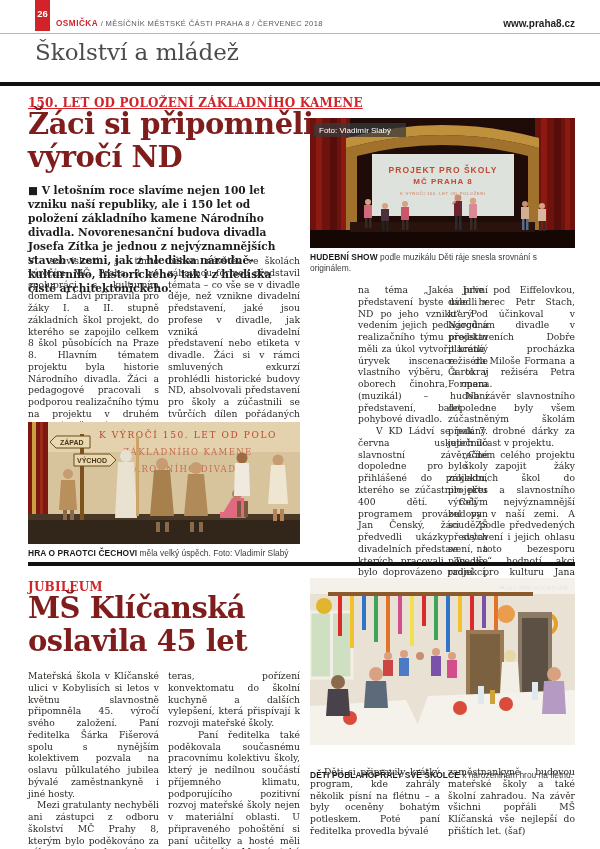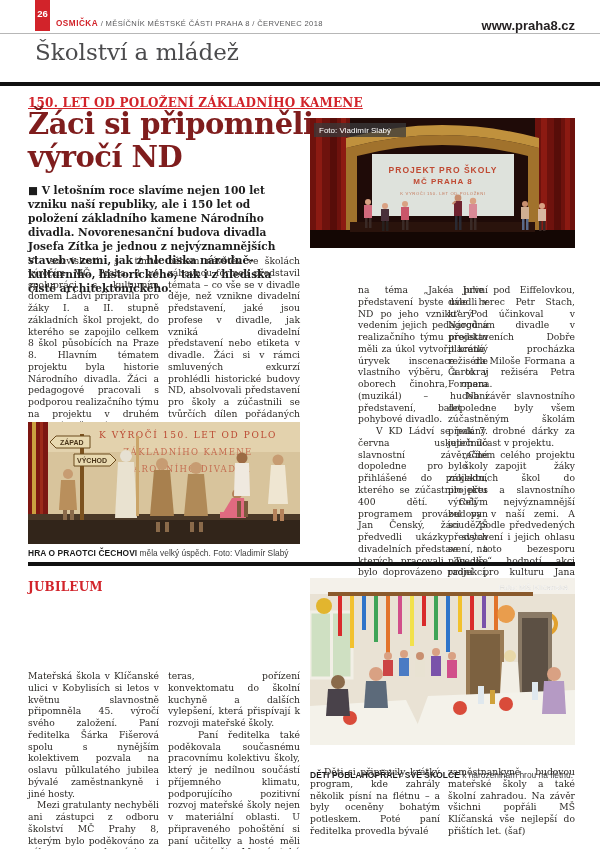--- a/index.html
+++ b/index.html
@@ -6,21 +6,21 @@
   .page{position:relative;width:600px;height:849px;background:#ffffff;overflow:hidden;
         font-family:"Liberation Sans",sans-serif;color:#231f20;}
   .abs{position:absolute;}
 
   
   .page-tab{left:35px;top:0;width:15px;height:31px;background:#d2232a;display:flex;
             align-items:flex-end;justify-content:center;}
   .page-tab span{color:#fff;font-weight:bold;font-size:9.5px;line-height:1;padding-bottom:13px;}
   .masthead{left:56px;top:19px;font-size:7.6px;letter-spacing:.35px;color:#58585a;white-space:nowrap;}
   .masthead b{color:#d2232a;font-size:8.2px;letter-spacing:.5px;}
-  .website{right:25px;top:18px;font-size:13px;font-weight:bold;color:#231f20;}
+  .website{right:25px;top:18px;font-size:10px;font-weight:bold;color:#231f20;}
   .hairline{left:0;top:33px;width:600px;height:1px;background:#b7b7b7;}
   .section-title{left:35px;top:39px;font-family:"DejaVu Serif",serif;font-size:23px;color:#4b4b4d;}
   .thickline{left:0;top:82px;width:600px;height:4px;background:#111;}
 
   
   .kicker{font-family:"DejaVu Serif",serif;font-weight:bold;color:#d2232a;
           font-size:12px;letter-spacing:.2px;white-space:nowrap;}
   .headline{font-family:"DejaVu Serif",serif;font-weight:bold;color:#7f1d1d;
             font-size:29px;line-height:1.15;white-space:pre-line;letter-spacing:-.5px;}
   .lead{font-family:"DejaVu Serif",serif;font-weight:bold;font-size:10.6px;line-height:1.32;
@@ -122,20 +122,23 @@
             <rect x="-4" y="3" width="8" height="12" fill="#d8b7a0"></rect>
             <rect x="-3" y="15" width="2.5" height="10" fill="#3a2a26"></rect>
             <rect x="1" y="15" width="2.5" height="10" fill="#3a2a26"></rect>
           </g>
       </g>
 
       <rect x="4" y="5" width="92" height="14" fill="#3a3a3a" opacity="0.75"></rect>
       <text x="9" y="15" font-family="Liberation Sans, sans-serif" font-size="8" fill="#ffffff">Foto: Vladimír Slabý</text>
     </svg>
   </div>
+  <div class="abs caption" style="left:310px;top:252px;width:265px;">
+    <b>HUDEBNÍ SHOW</b><span> podle muzikálu Děti ráje snesla srovnání s originálem.</span>
+  </div>
 
   <div class="abs bodycol" style="left:28px;top:255px;width:131px;">V souvislosti s tímto výročím MČ Praha 8 ve spolupráci s kulturním domem Ládví připravila pro žáky I. a II. stupně základních škol projekt, do kterého se zapojilo celkem 8 škol působících na Praze 8. Hlavním tématem projektu byla historie Národního divadla. Žáci a pedagogové pracovali s podporou realizačního týmu na projektu v druhém pololetí školního roku. Realizační tým složený z hereček, režiséra a dramaturgyně žákům</div>
   <div class="abs bodycol" style="left:168px;top:255px;width:132px;">během návštěv ve školách zábavnou formou představil témata – co vše se v divadle děje, než vznikne divadelní představení, jaké jsou profese v divadle, jak vzniká divadelní představení nebo etiketa v divadle. Žáci si v rámci smluvených exkurzí prohlédli historické budovy ND, absolvovali představení pro školy a zúčastnili se tvůrčích dílen pořádaných ND.
 &nbsp;&nbsp;&nbsp;Cílem projektu bylo, aby žáci zpracovali divadelní představení</div>
   <div class="abs bodycol" style="left:310px;top:284px;width:130px;margin-left:48px;">na téma „Jaké první představení byste uvedli v ND po jeho vzniku“. Pod vedením jejich pedagogů a realizačního týmu projektu měli za úkol vytvořit krátký úryvek inscenace dle vlastního výběru, a to v oborech činohra, opera (muzikál) – hudební představení, balet – pohybové divadlo.
 &nbsp;&nbsp;&nbsp;V KD Ládví se pak 7. června uskutečnilo slavnostní závěrečné dopoledne pro školy přihlášené do projektu, kterého se zúčastnilo přes 400 dětí. Celým programem provázel pan Jan Čenský, žáci ZŠ předvedli ukázky svých divadelních představení, na kterých pracovali. To vše bylo doprovázeno projekcí, hudbou a reálnou dekorací stavby Národního divadla včetně nápisu Národ sobě. Přivítali jsme vzácné hosty – baletní přípravku Národního divadla, jež žákům předvedla úryvky z představení Romeo</div>
   <div class="abs bodycol" style="left:448px;top:284px;width:127px;">a Julie pod Eiffelovkou, dále herec Petr Stach, který účinkoval v Národním divadle v představeních Dobře placená procházka režiséra Miloše Formana a Čarokraj režiséra Petra Formana.
 &nbsp;&nbsp;&nbsp;Na závěr slavnostního dopoledne byly všem zúčastněným školám předány drobné dárky za jejich účast v projektu.
 &nbsp;&nbsp;&nbsp;„Cílem celého projektu bylo zapojit žáky základních škol do projektu a slavnostního výročí nejvýznamnější budovy v naší zemi. A soudě podle předvedených představení i jejich ohlasu se toto bezesporu povedlo,“ hodnotí akci radní pro kulturu Jana Solomonová a radní pro školství Anna Kroutil přidává další cíl projektu: „Chtěli jsme žáky zábavnou formou vtáhnout do divadelního prostředí, aby sami, se svými rodiči nebo kamarády v budoucnu Národní divadlo rádi navštěvovali.“  (feh)</div>
 
@@ -207,20 +210,22 @@
       </g>
     </svg>
   </div>
   <div class="abs caption" style="left:28px;top:548px;width:272px;">
     <b>HRA O PRAOTCI ČECHOVI</b><span> měla velký úspěch. Foto: Vladimír Slabý</span>
   </div>
 
   <div class="abs divider"></div>
 
   <div class="abs kicker" style="left:28px;top:580px;">JUBILEUM</div>
+  <div class="abs headline" style="left:28px;top:592px;width:280px;">MŠ Klíčanská
+oslavila 45 let</div>
 
   <div class="abs bodycol" style="left:28px;top:670px;width:131px;">Mateřská škola v Klíčanské ulici v Kobylisích si letos v květnu slavnostně připomněla 45. výročí svého založení. Paní ředitelka Šárka Fišerová spolu s nynějším kolektivem pozvala na oslavu půlkulatého jubilea bývalé zaměstnankyně i jiné hosty.
 &nbsp;&nbsp;&nbsp;Mezi gratulanty nechyběli ani zástupci z odboru školství MČ Prahy 8, kterým bylo poděkováno za výbornou spolupráci a finanční podporu při zvelebování mateřské školy. Zvláště bylo zdůrazněno vybudování dětského hřiště, zastřešení</div>
   <div class="abs bodycol" style="left:168px;top:670px;width:132px;">teras, pořízení konvektomatu do školní kuchyně a dalších vylepšení, která přispívají k rozvoji mateřské školy.
 &nbsp;&nbsp;&nbsp;Paní ředitelka také poděkovala současnému pracovnímu kolektivu školy, který je nedílnou součástí příjemného klimatu, podporujícího pozitivní rozvoj mateřské školy nejen v materiální oblasti. U připraveného pohoštění si paní učitelky a hosté měli co vyprávět. Mnozí také zavzpomínali nad kronikou mateřské školy, kterou si měli možnost prohlédnout.</div>
 
   <div class="abs photo" style="left:310px;top:578px;width:265px;height:167px;">
     <svg width="265" height="167" viewBox="0 0 265 167">
       <rect x="0" y="0" width="265" height="167" fill="#e9e2d4"></rect>
       <rect x="0" y="0" width="265" height="16" fill="#f4f1ea"></rect>

